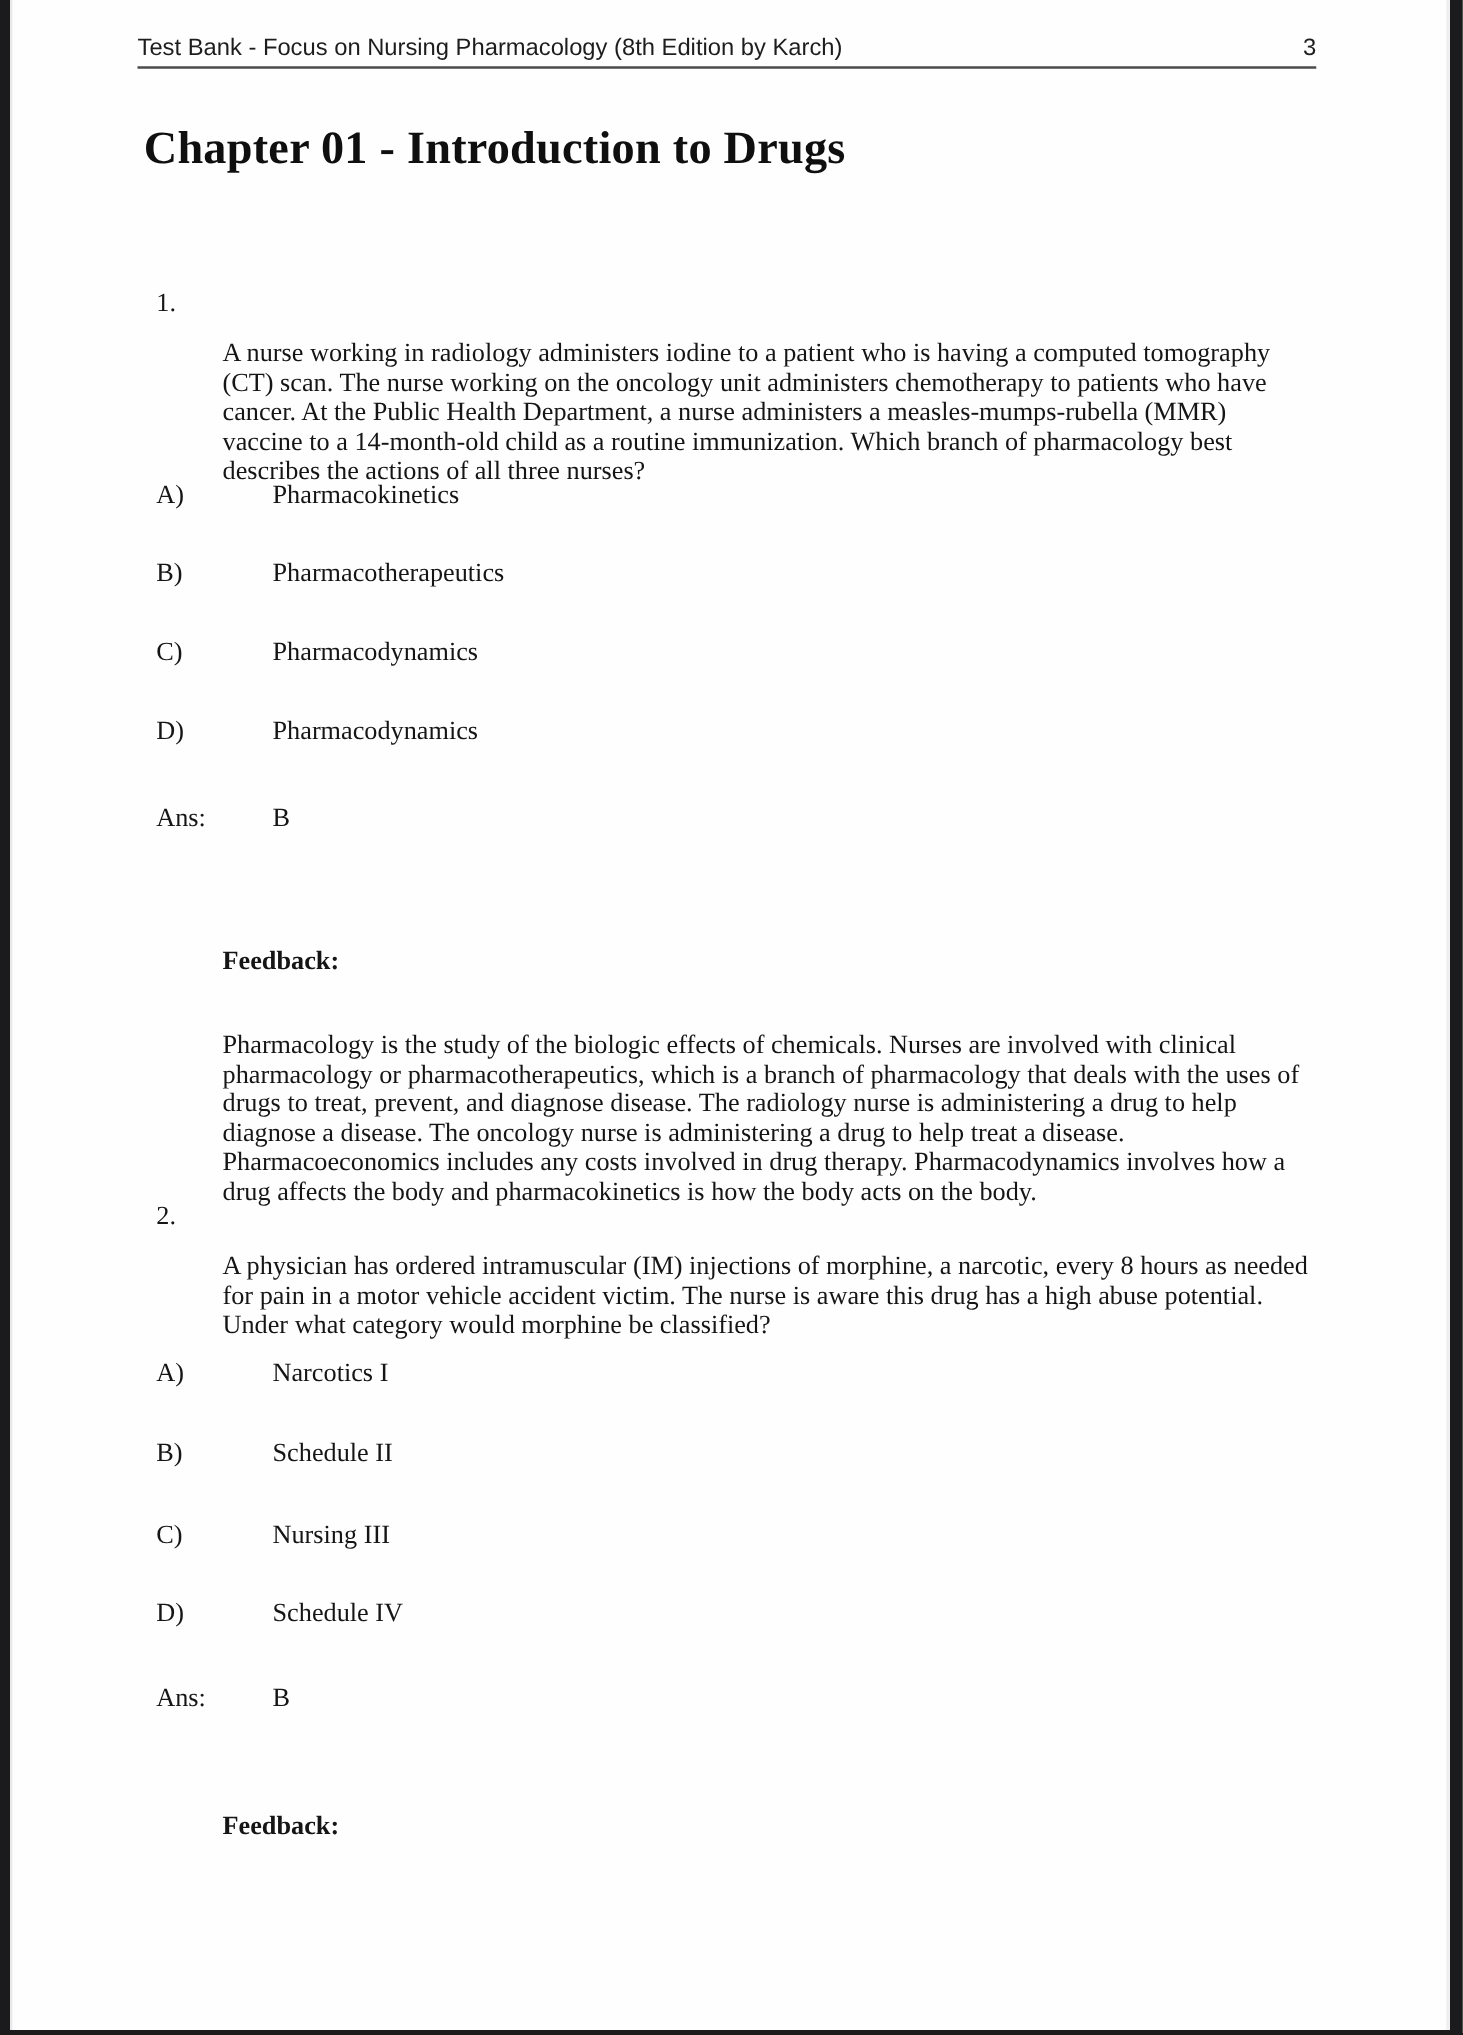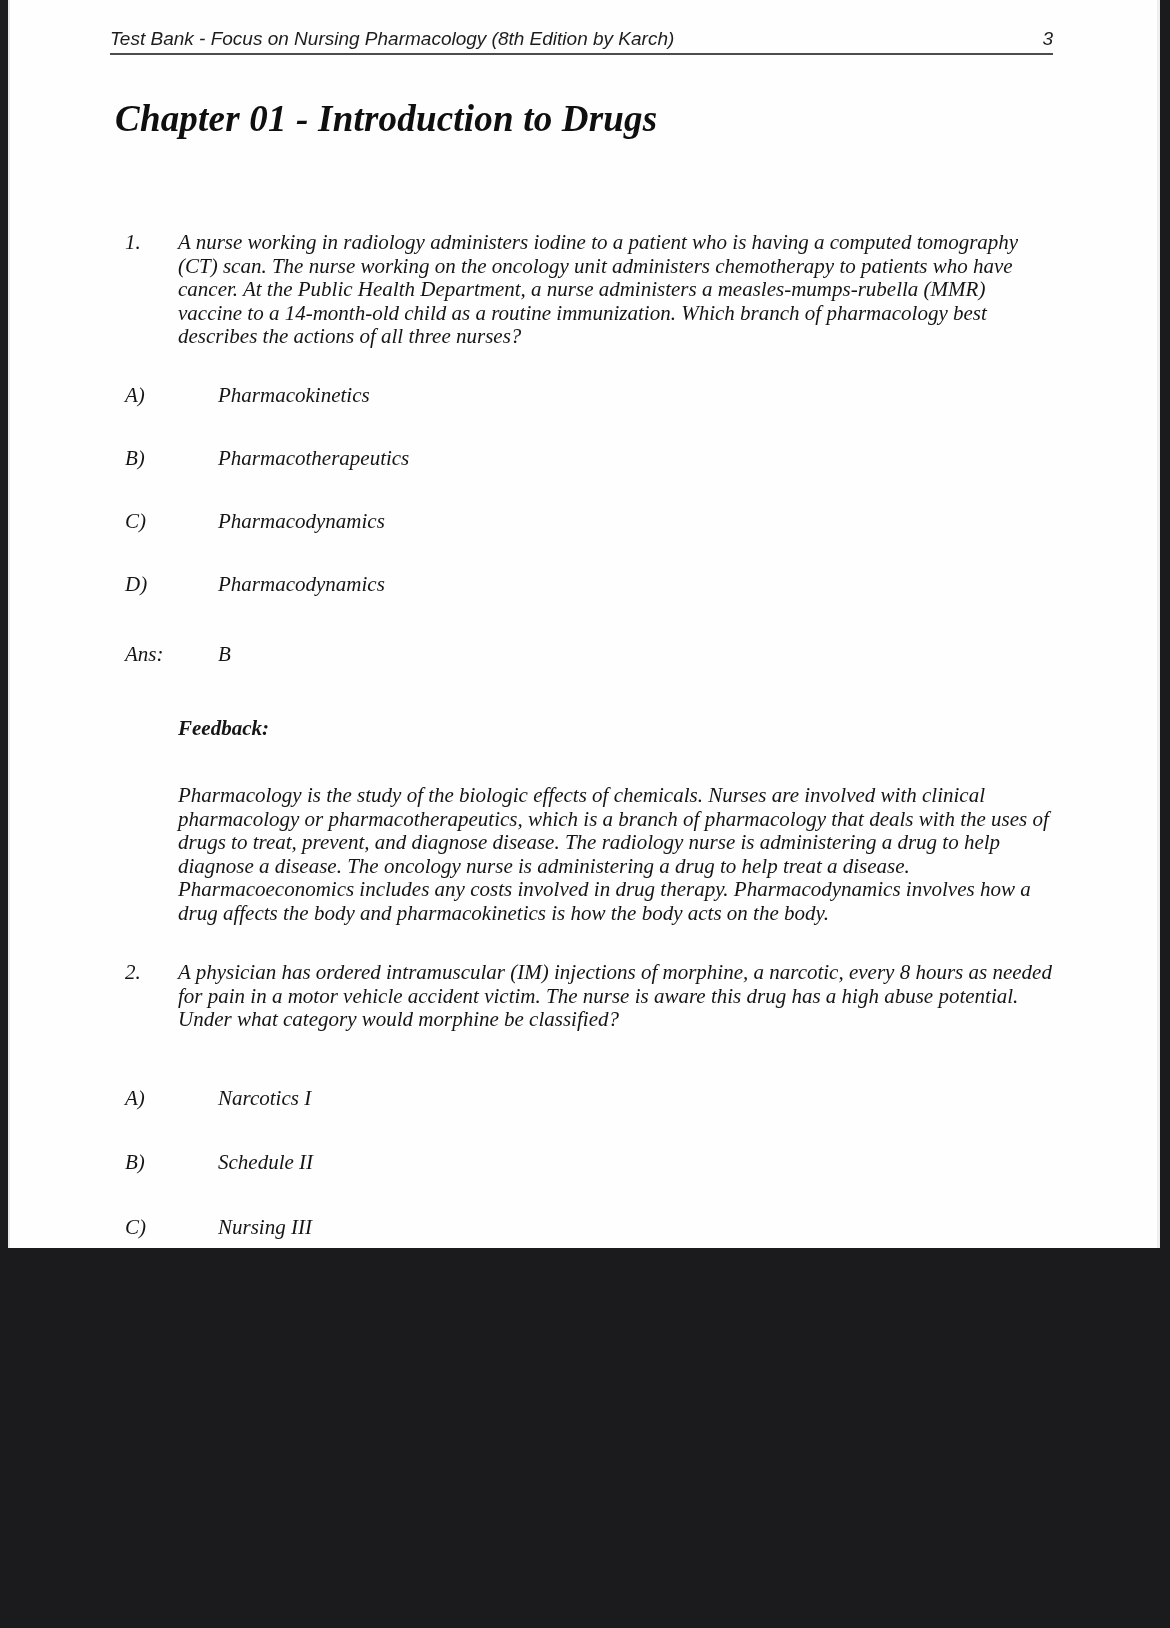--- a/index.html
+++ b/index.html
@@ -4,27 +4,26 @@
 <style>
   * { margin: 0; padding: 0; box-sizing: border-box; }
   html, body {
     width: 1170px; height: 1628px;
     background: #1b1b1d;
     font-family: "Liberation Serif", "DejaVu Serif", serif;
   }
   .page {
     position: absolute;
     left: 8px; top: 0;
-    width: 1152px; height: 1248px;
+    width: 1152px; height: 1624px;
     background: #fefefe;
     border-left: 2px solid #e9e9e9;
     border-right: 3px solid #efefef;
     color: #161616;
     overflow: hidden;
-    font-style: italic;
   }
   
   .hdr {
     position: absolute;
     left: 100px; top: 28px;
     width: 943px;
     display: flex;
     justify-content: space-between;
     align-items: flex-end;
     font-family: "Liberation Sans", "DejaVu Sans", sans-serif;
@@ -44,21 +43,21 @@
     letter-spacing: 0.2px;
   }
   .body-text {
     font-size: 21px;
     line-height: 23.5px;
     color: #151515;
   }
   .abs { position: absolute; }
   .ml { white-space: pre-line; width: 940px; }
   .num-col { left: 115px; }
-  .text-col { left: 168px; }
+  .text-col { left: 168px; margin-top: 40px; }
   .opt-col  { left: 208px; }
   .bold { font-weight: bold; }
 </style>
 </head>
 <body>
 
 <div class="page">
 
   <div class="hdr">
     <span>Test Bank - Focus on Nursing Pharmacology (8th Edition by Karch)</span>

